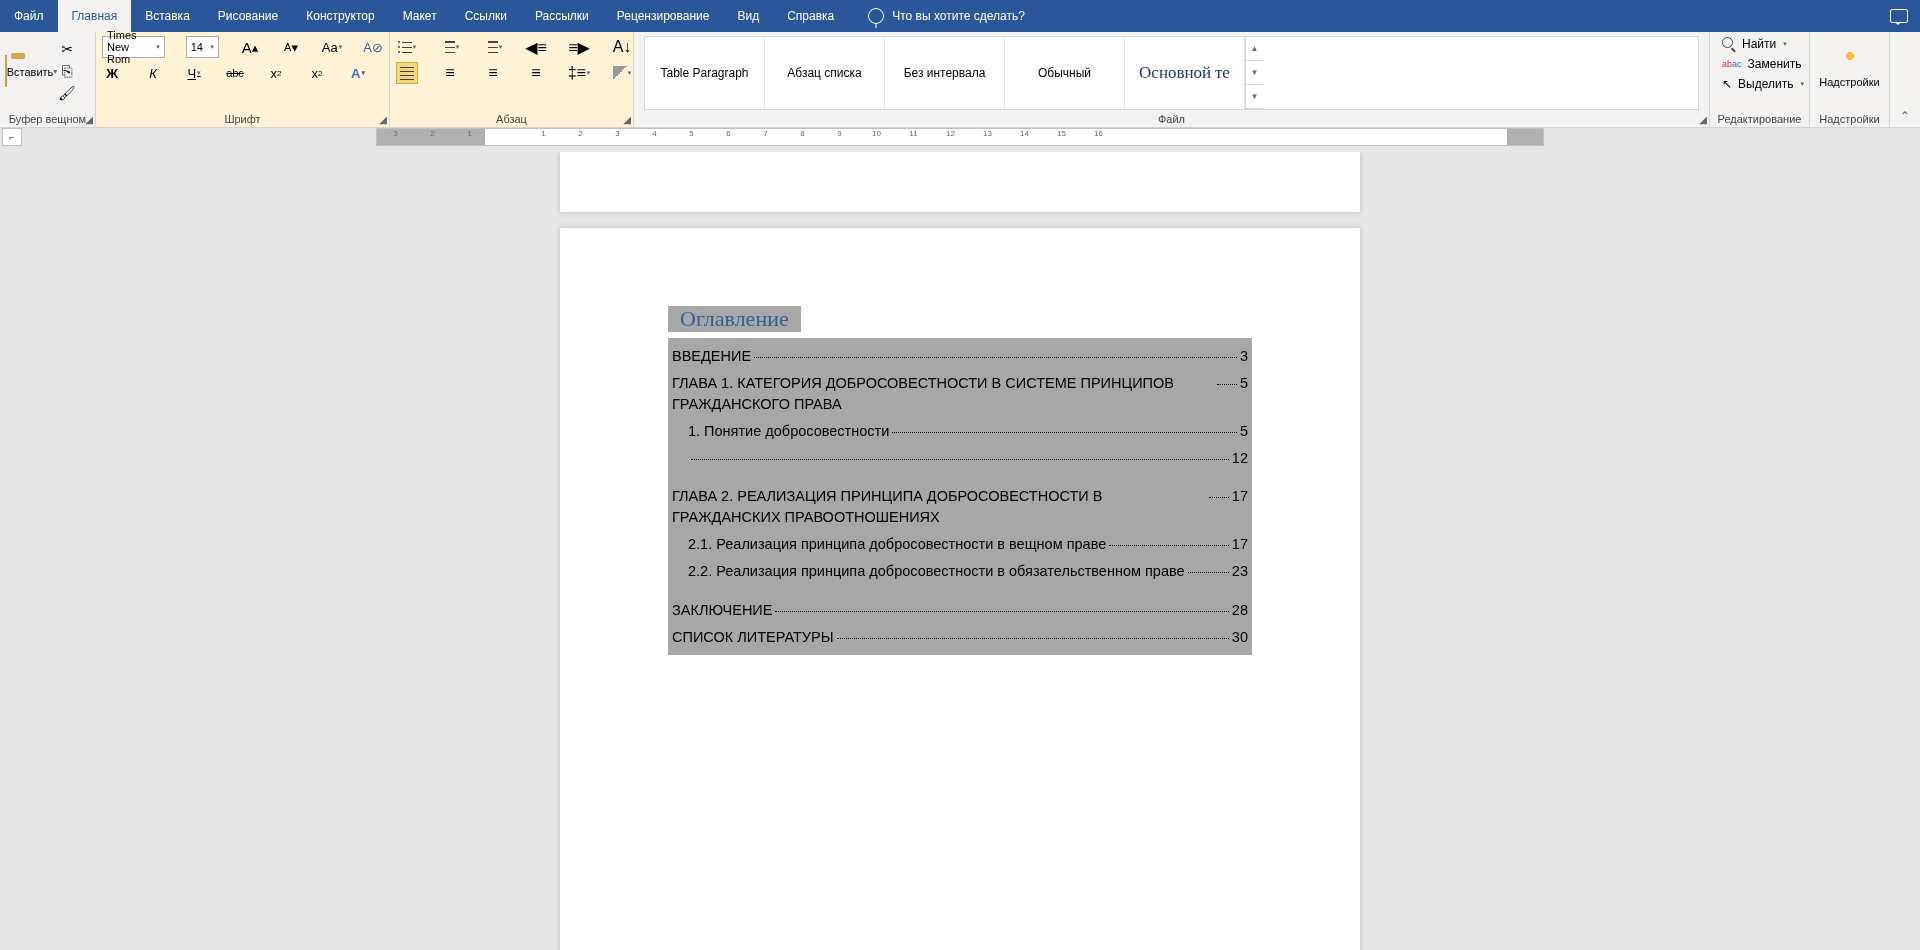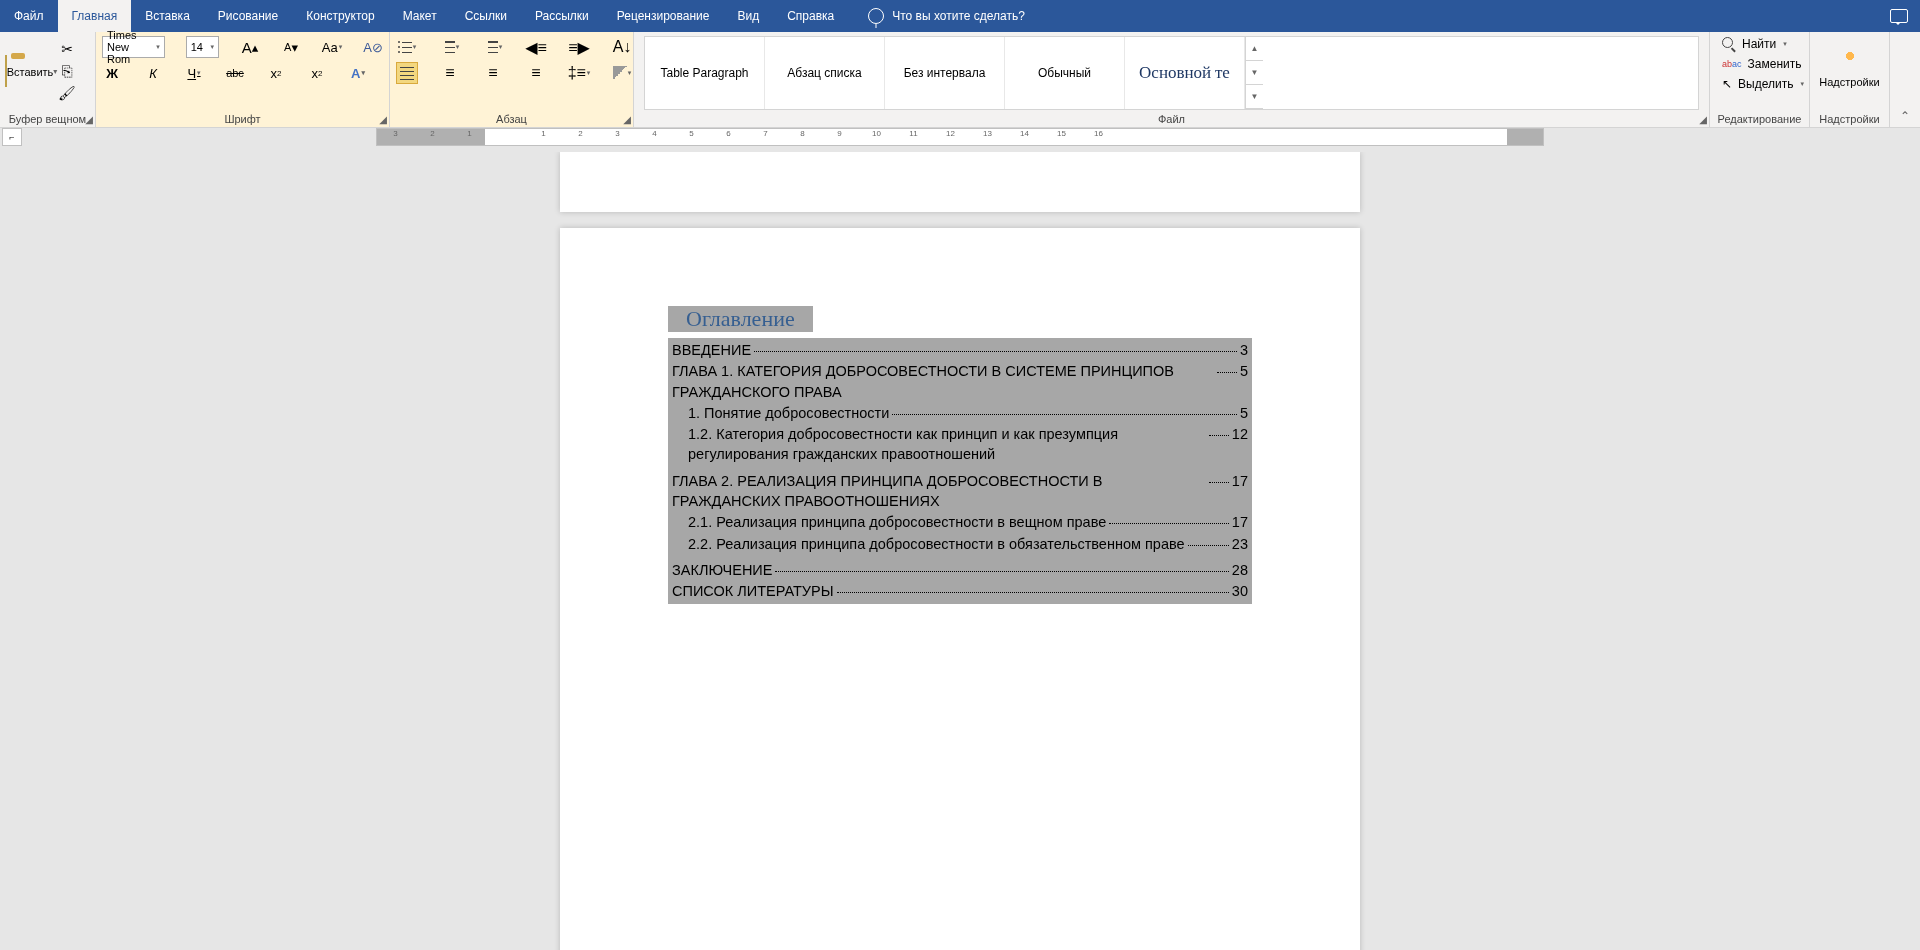--- a/index.html
+++ b/index.html
@@ -87,23 +87,23 @@
 .ruler{position:absolute;left:376px;right:376px;height:18px;background:#fff;border:1px solid #c0c0c0;font-size:8px;color:#666;overflow:hidden}
 .ruler-marks{position:relative;height:100%;white-space:nowrap}
 .ruler-tick{display:inline-block;width:37px;text-align:center;position:relative}
 .ruler-dark{position:absolute;top:0;bottom:0;background:#b0b0b0}
 .ruler-dark.left{left:0;width:108px}
 .ruler-dark.right{right:0;width:36px}
 
 .doc-area{position:absolute;top:152px;left:0;right:0;bottom:0;overflow:auto;background:#e6e6e6}
 .page-prev{width:800px;height:60px;background:#fff;margin:0 auto;box-shadow:0 0 6px rgba(0,0,0,0.2)}
 .page{width:800px;min-height:740px;background:#fff;margin:16px auto 20px;box-shadow:0 0 6px rgba(0,0,0,0.2);padding:78px 108px 40px 108px;font-family:'Times New Roman',serif;color:#000}
-.toc-title{font-family:'Cambria',serif;font-size:22px;color:#365f91;background:#a7a7a7;display:inline-block;padding:0 18px;margin-bottom:6px}
+.toc-title{font-family:'Cambria',serif;font-size:22px;color:#365f91;background:#a7a7a7;display:inline-block;padding:0 12px;margin-bottom:6px}
 .toc-block{background:#a7a7a7;padding:1px 4px}
-.toc-line{font-size:14.5px;display:flex;align-items:baseline;margin:1px 0;line-height:1.4}
+.toc-line{font-size:14.5px;display:flex;align-items:baseline;margin:7px 0;line-height:1.4}
 .toc-line.sub{padding-left:16px}
 .toc-text{white-space:normal}
 .toc-leader{flex:1;border-bottom:1.5px dotted #000;margin:0 3px;min-width:20px;position:relative;top:-3px}
 .toc-page{white-space:nowrap}
 .toc-gap{height:4px}
 </style>
 </head>
 <body>
 
 <div class="title-bar">
@@ -291,21 +291,20 @@
           <span class="toc-text">ГЛАВА 1. КАТЕГОРИЯ ДОБРОСОВЕСТНОСТИ В СИСТЕМЕ ПРИНЦИПОВ ГРАЖДАНСКОГО ПРАВА</span>
           <span class="toc-leader"></span>
           <span class="toc-page">5</span>
         </div>
         <div class="toc-line sub">
           <span class="toc-text">1. Понятие добросовестности</span>
           <span class="toc-leader"></span>
           <span class="toc-page">5</span>
         </div>
         <div class="toc-line sub">
-          <span class="toc-text">1.2. Категория добросовестности как принцип и как презумпция регулирования гражданских правоотношений</span>
           <span class="toc-leader"></span>
           <span class="toc-page">12</span>
         </div>
         <div class="toc-gap"></div>
         <div class="toc-line">
           <span class="toc-text">ГЛАВА 2. РЕАЛИЗАЦИЯ ПРИНЦИПА ДОБРОСОВЕСТНОСТИ В ГРАЖДАНСКИХ ПРАВООТНОШЕНИЯХ</span>
           <span class="toc-leader"></span>
           <span class="toc-page">17</span>
         </div>
         <div class="toc-line sub">

